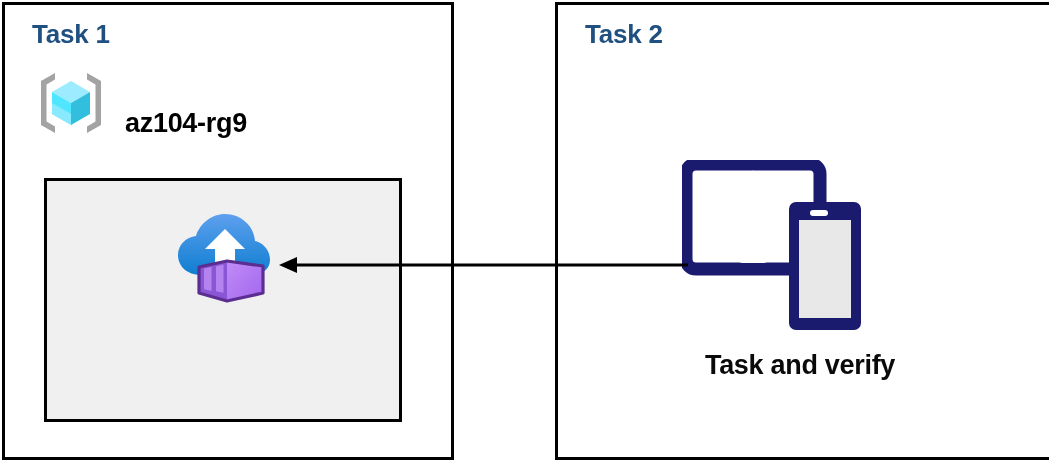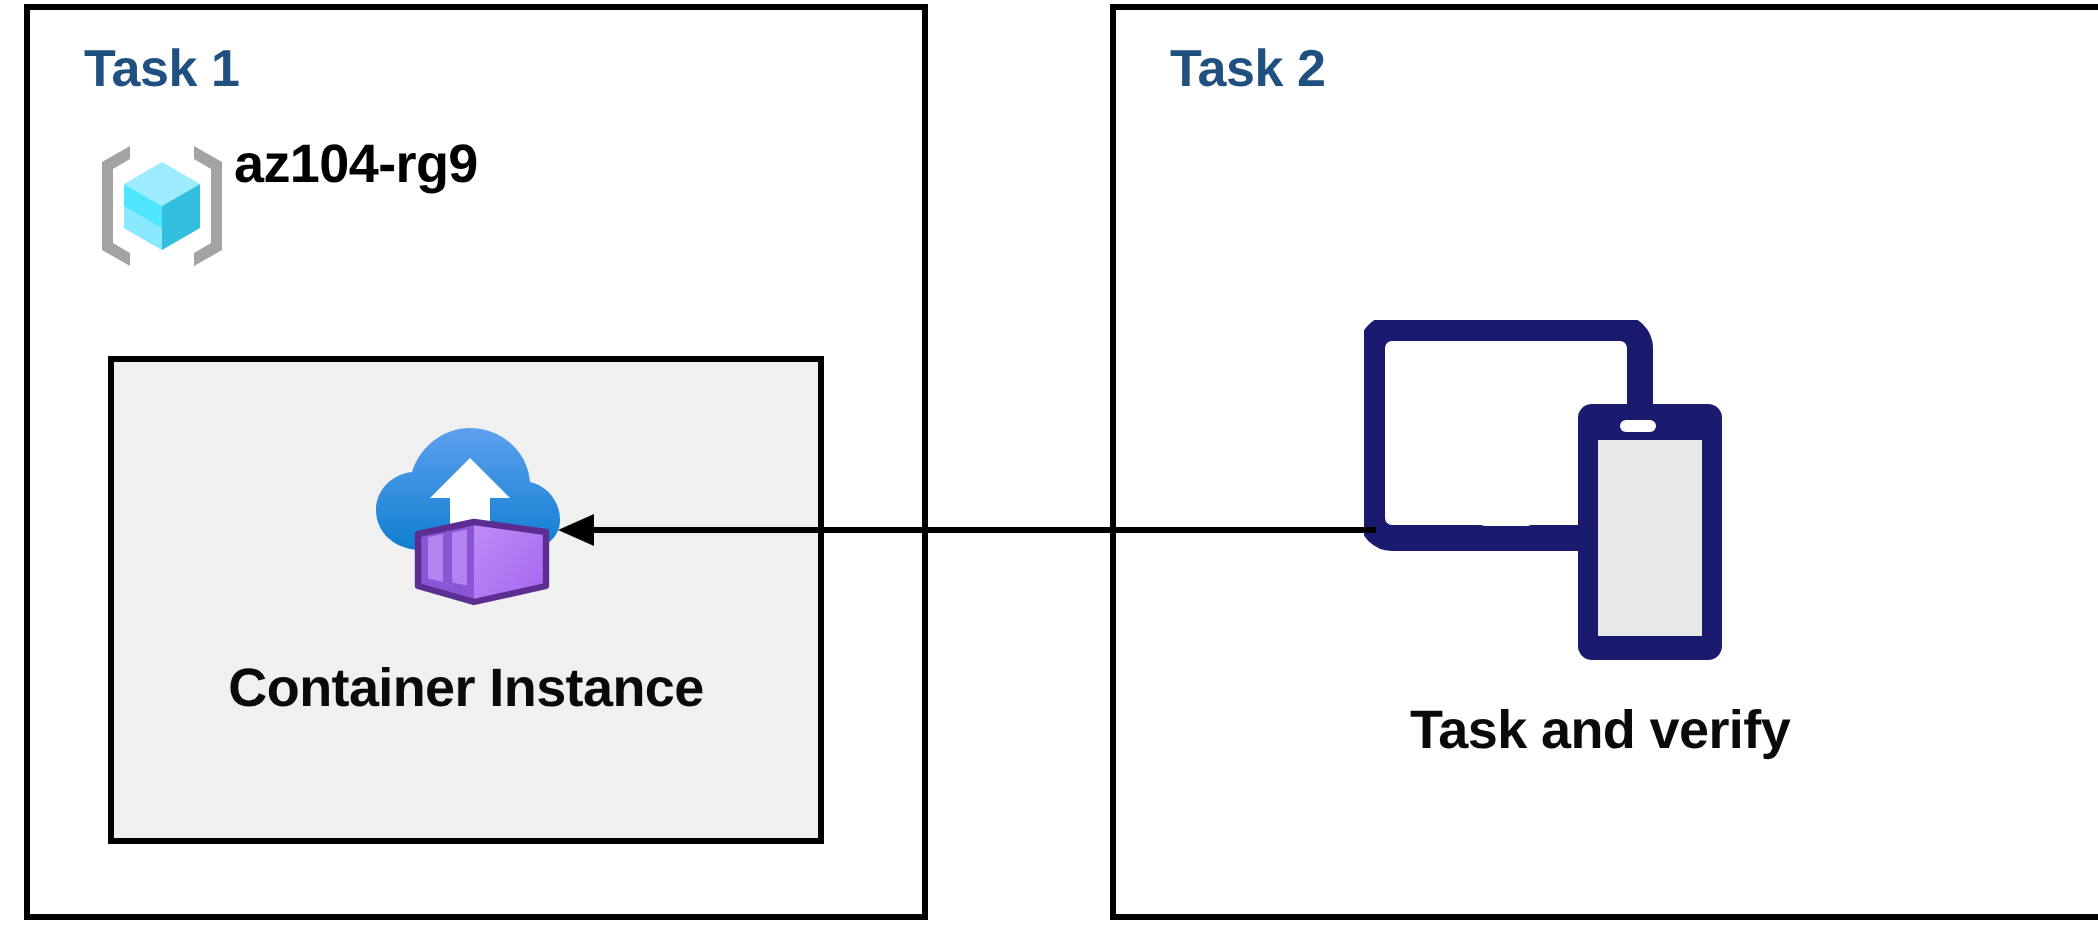--- a/index.html
+++ b/index.html
@@ -21,21 +21,21 @@
   }
 
   
   .panel {
     position: absolute;
     background: #ffffff;
     border: 3px solid #000000;
     box-sizing: border-box;
   }
   #panel-task1 {
-    left: 12px;
+    left: 2px;
     top: 2px;
     width: 452px;
     height: 458px;
   }
   #panel-task2 {
     left: 555px;
     top: 2px;
     width: 580px;
     height: 458px;
   }
@@ -50,21 +50,22 @@
     letter-spacing: -0.2px;
     white-space: nowrap;
   }
 
   
   #resource-group-row {
     position: absolute;
     left: 30px;
     top: 62px;
     display: flex;
-    align-items: flex-start;
+    align-items: flex-end;
+    gap: 18px;
   }
   #resource-group-icon {
     width: 72px;
     height: 72px;
     display: block;
   }
   #resource-group-name {
     font-size: 27px;
     font-weight: bold;
     color: #000000;
@@ -184,21 +185,20 @@
         <path d="M56 58 L92 63 L92 90 L56 98 Z" fill="url(#boxGrad)"></path>
 
         <path d="M28 64 L56 58 L56 98 L28 90 Z" fill="#8B56D6"></path>
 
         <path d="M33 65.5 L40.5 64 L40.5 88 L33 86.3 Z" fill="#B583EF"></path>
         <path d="M45 63.2 L52.5 61.6 L52.5 89.8 L45 88.2 Z" fill="#B583EF"></path>
 
         <path d="M28 64 L56 58 L92 63 L92 90 L56 98 L28 90 Z" fill="none" stroke="#5C2E91" stroke-width="3.2" stroke-linejoin="round"></path>
       </svg>
 
-      <div id="container-instance-label">Container Instance</div>
     </div>
   </div>
 
   <div class="panel" id="panel-task2">
     <div class="task-label">Task 2</div>
   </div>
 
   <svg id="devices-icon" viewBox="0 0 190 175">
 
     <rect x="4" y="4" width="134" height="105" rx="10" ry="10" fill="none" stroke="#1a1a6e" stroke-width="13"></rect>

